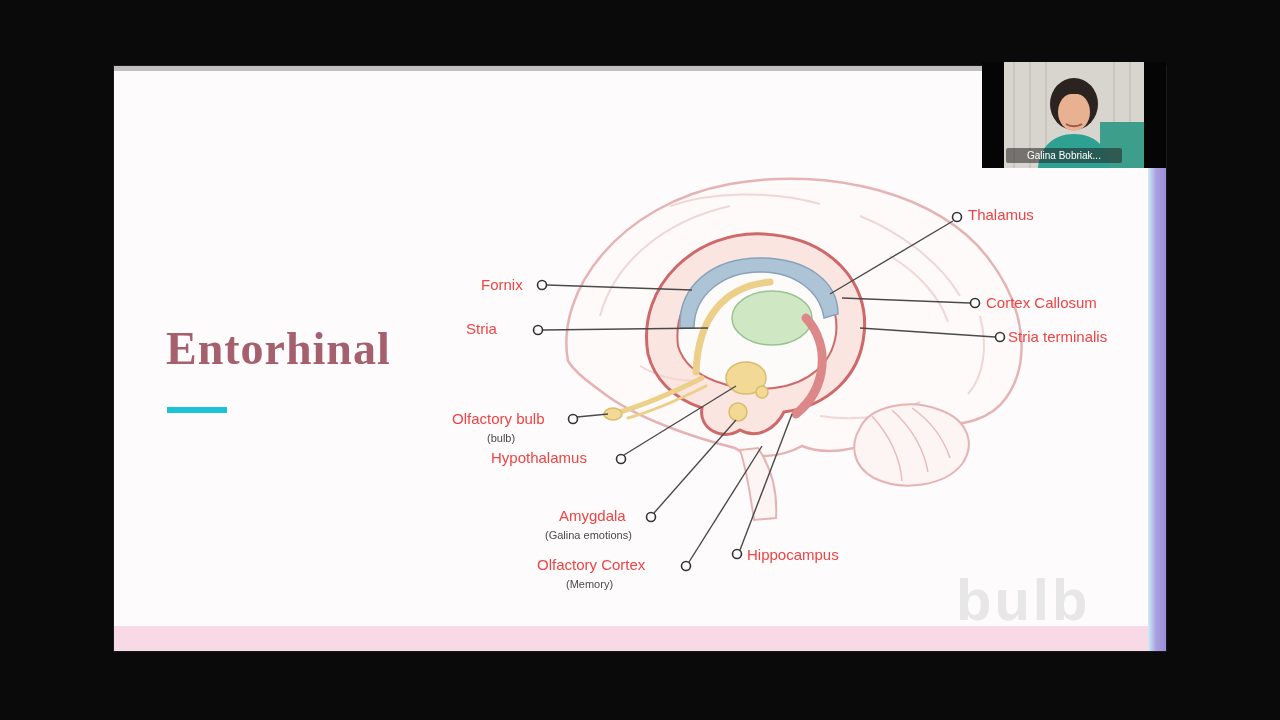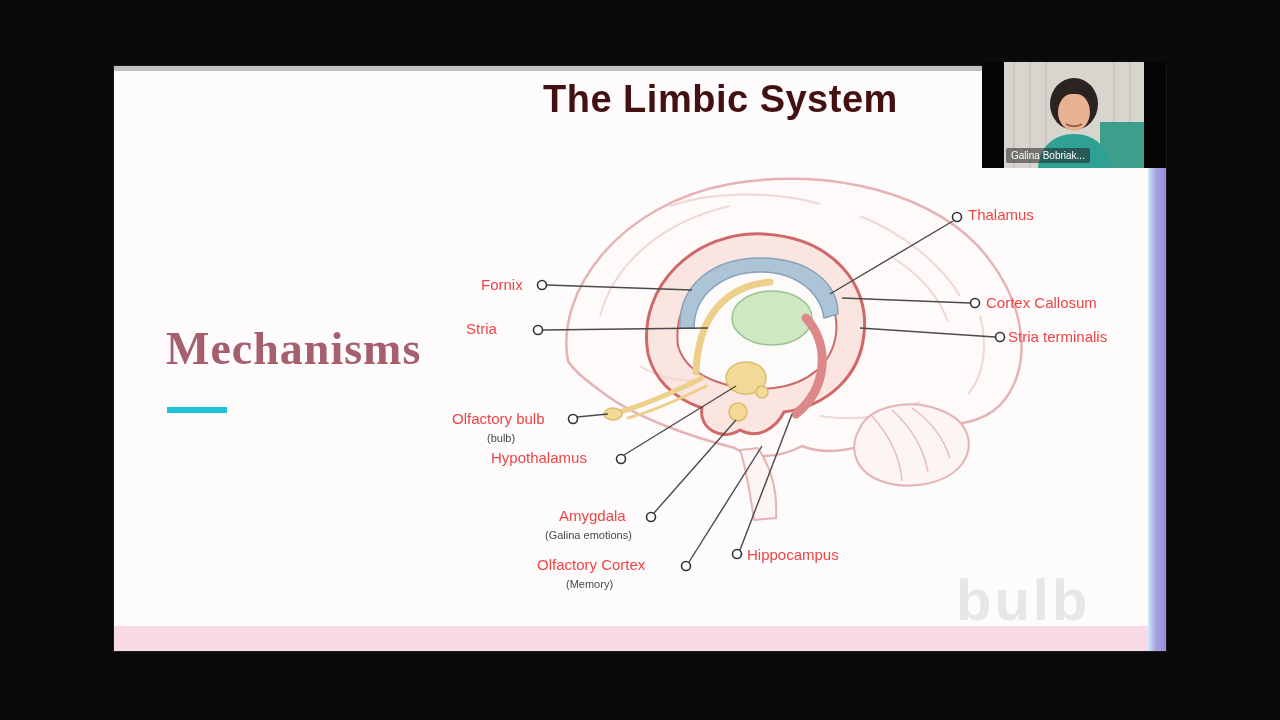--- a/index.html
+++ b/index.html
@@ -17,34 +17,33 @@
            font-size:46px;font-weight:600;color:#a55f6d;letter-spacing:1px;white-space:nowrap;}
   .accent-bar{position:absolute;left:53px;top:341px;width:60px;height:6px;background:#1cc3d8;}
   .diagram{position:absolute;left:326px;top:100px;width:710px;height:440px;}
   .lbl{position:absolute;font-size:15px;color:#ef4444;white-space:nowrap;}
   .lbl-sub{position:absolute;font-size:11px;color:#4a4a4a;white-space:nowrap;}
   .watermark{position:absolute;left:842px;top:500px;font-size:58px;font-weight:700;
              color:#e7e7e7;letter-spacing:3px;}
   .video-tile{position:absolute;left:982px;top:62px;width:184px;height:106px;background:#050505;}
   .video-frame{position:absolute;left:22px;top:0;width:140px;height:106px;overflow:hidden;}
   .name-badge{position:absolute;left:24px;bottom:5px;background:rgba(35,35,35,.55);
-              color:#fff;font-size:10px;padding:2px 5px;border-radius:2px;white-space:nowrap;}
+              color:#fff;font-size:10px;padding:2px 21px;border-radius:2px;white-space:nowrap;}
 </style>
 </head>
 <body>
 
 <div class="stage">
 
   <div class="slide">
     <div class="slide-top-edge"></div>
     <div class="bottom-strip"></div>
     <div class="side-stripe"></div>
 
-    <div class="slide-title">The Limbic System</div>
-    <div class="heading">Mechanisms</div>
+    <div class="heading">Entorhinal</div>
     <div class="accent-bar"></div>
 
     <svg class="diagram" viewBox="0 0 710 440">
 
       <path d="M 128,195 C 115,125 180,38 290,18 C 390,0 500,28 548,92 C 585,140 592,195 566,232
                C 552,252 522,262 498,256 C 488,272 462,280 444,270 C 420,284 386,290 362,280
                C 340,292 310,294 295,282 C 255,272 195,252 162,226 C 140,210 133,203 128,195 Z" fill="#fefafa" stroke="#e5b3b3" stroke-width="2.5"></path>
 
       <g fill="none" stroke="#f1d6d6" stroke-width="2">
         <path d="M 160,150 C 175,95 225,55 290,40"></path>

